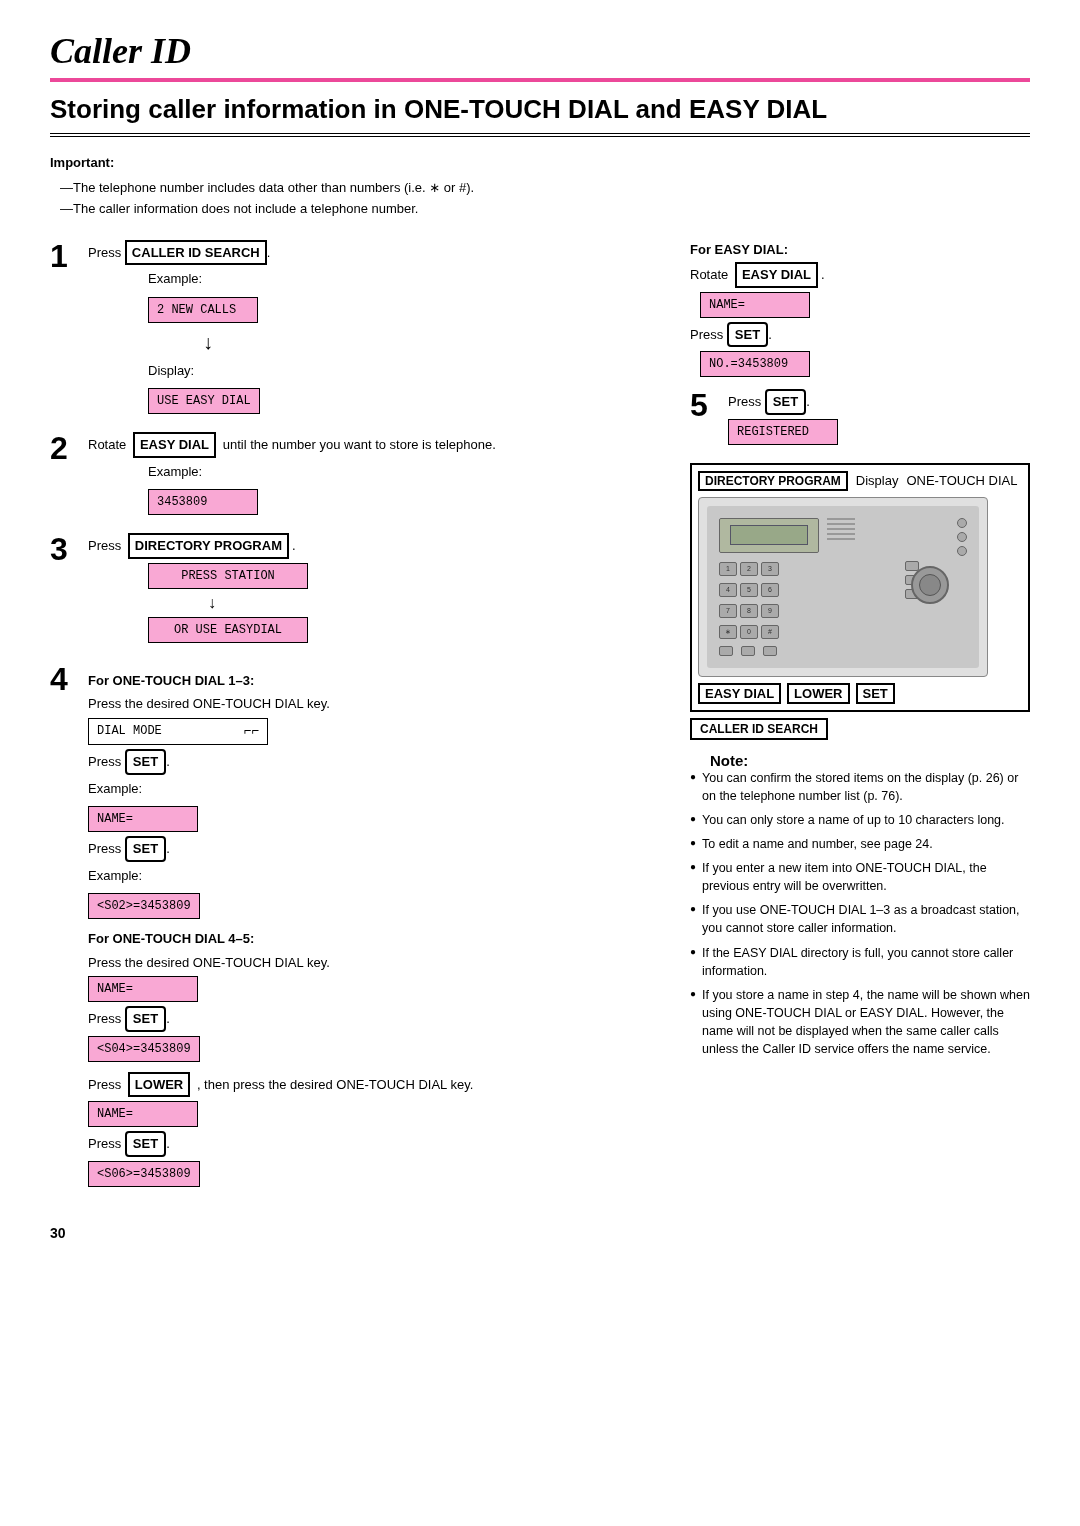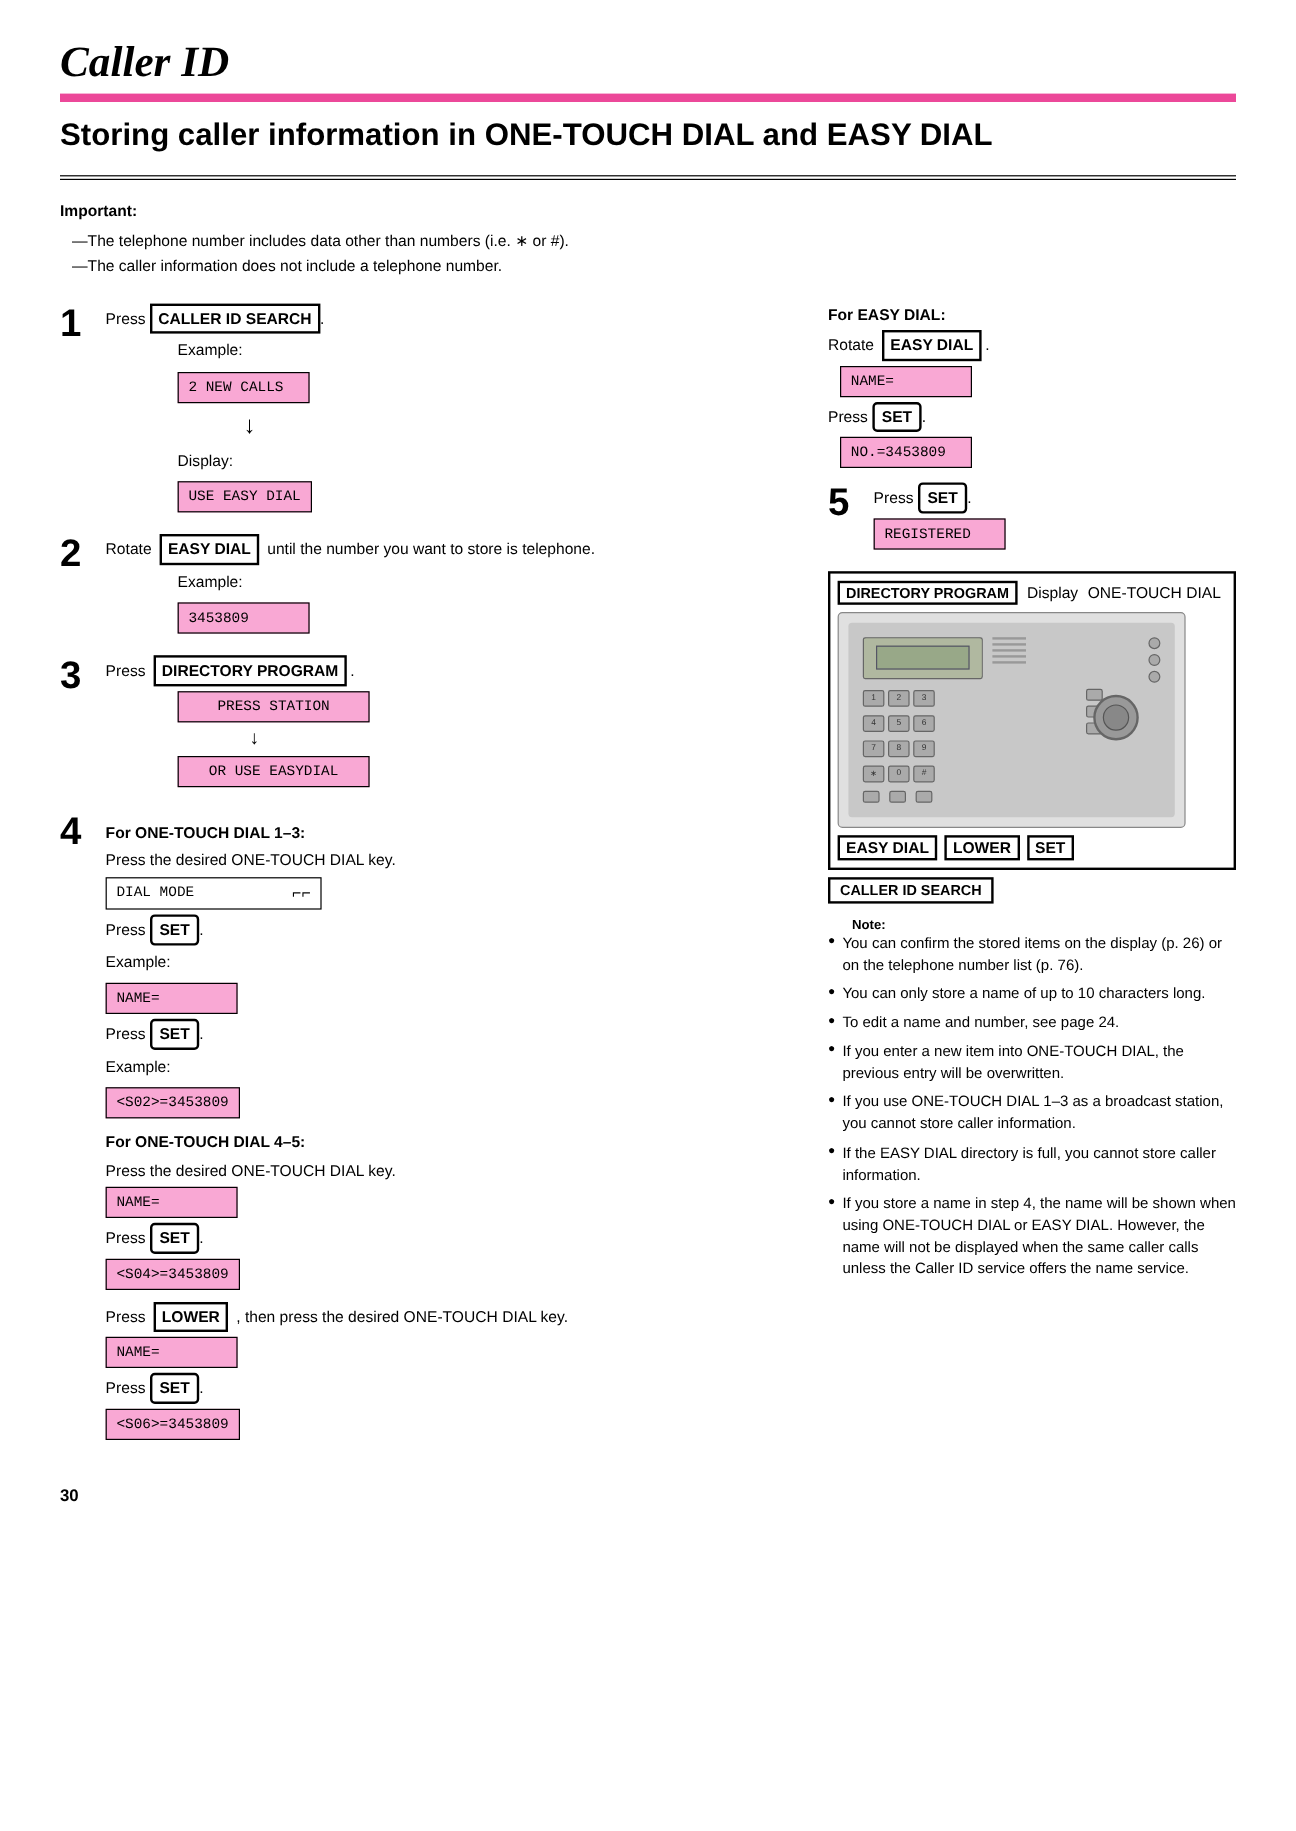--- a/index.html
+++ b/index.html
@@ -10,29 +10,29 @@
       color: #000;
       width: 1080px;
       min-height: 1526px;
       padding: 30px 50px 40px 50px;
     }
     .page-title {
       font-family: 'Times New Roman', Times, serif;
       font-style: italic;
       font-weight: bold;
       font-size: 36px;
-      border-bottom: 7px solid #ec4899;
+      border-bottom: 4px solid #ec4899;
       padding-bottom: 6px;
       margin-bottom: 12px;
     }
     .section-heading {
       font-size: 26px;
       font-weight: bold;
       border-bottom: 4px double #000;
-      padding-bottom: 18px;
+      padding-bottom: 8px;
       margin-bottom: 16px;
       line-height: 1.2;
     }
     .important-label {
       font-weight: bold;
       font-size: 13px;
       margin-bottom: 4px;
     }
     .important-block {
       margin-bottom: 20px;
@@ -110,21 +110,21 @@
     .example-label {
       font-size: 13px;
       min-width: 60px;
     }
     .note-section {
       margin-top: 8px;
       font-size: 12.5px;
     }
     .note-section .note-label {
       font-weight: bold;
-      font-size: 11px;
+      font-size: 15px;
       padding-left: 20px;
     }
     .note-section ul {
       list-style: none;
       padding: 0;
     }
     .note-section ul li {
       padding-left: 12px;
       margin-bottom: 6px;
       line-height: 1.45;

